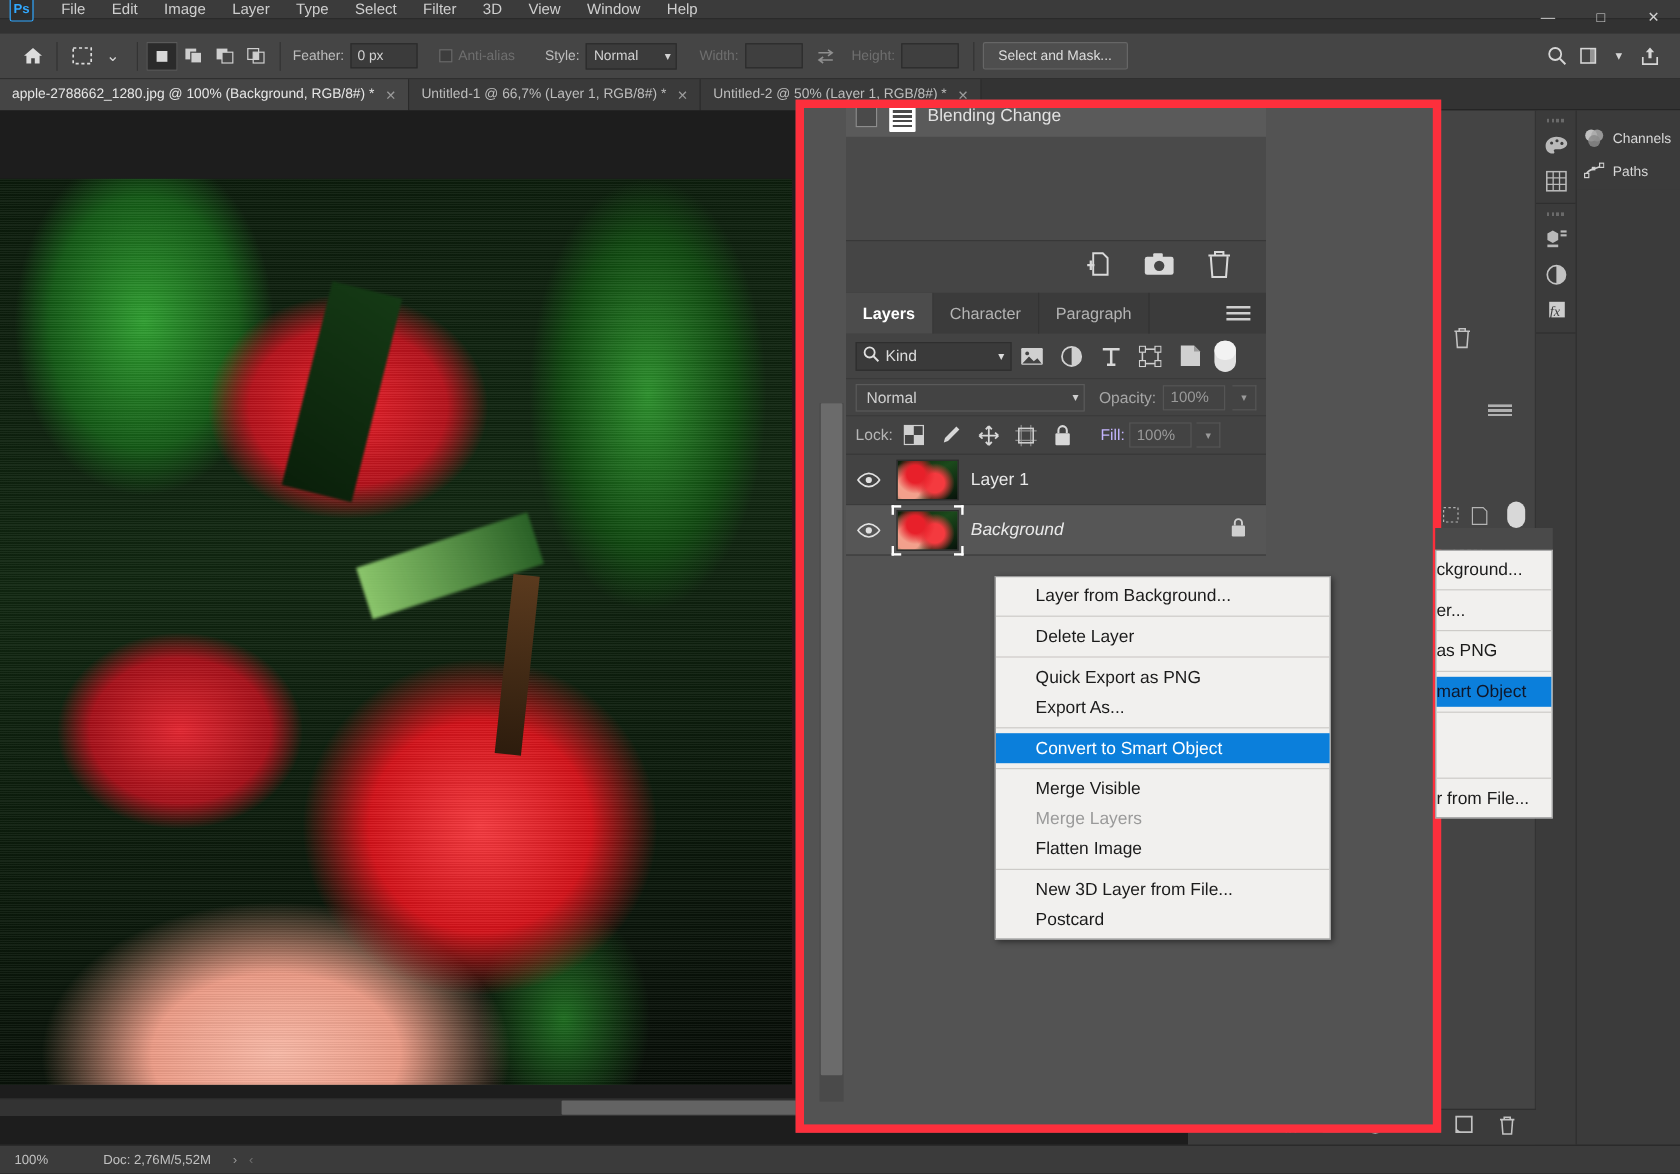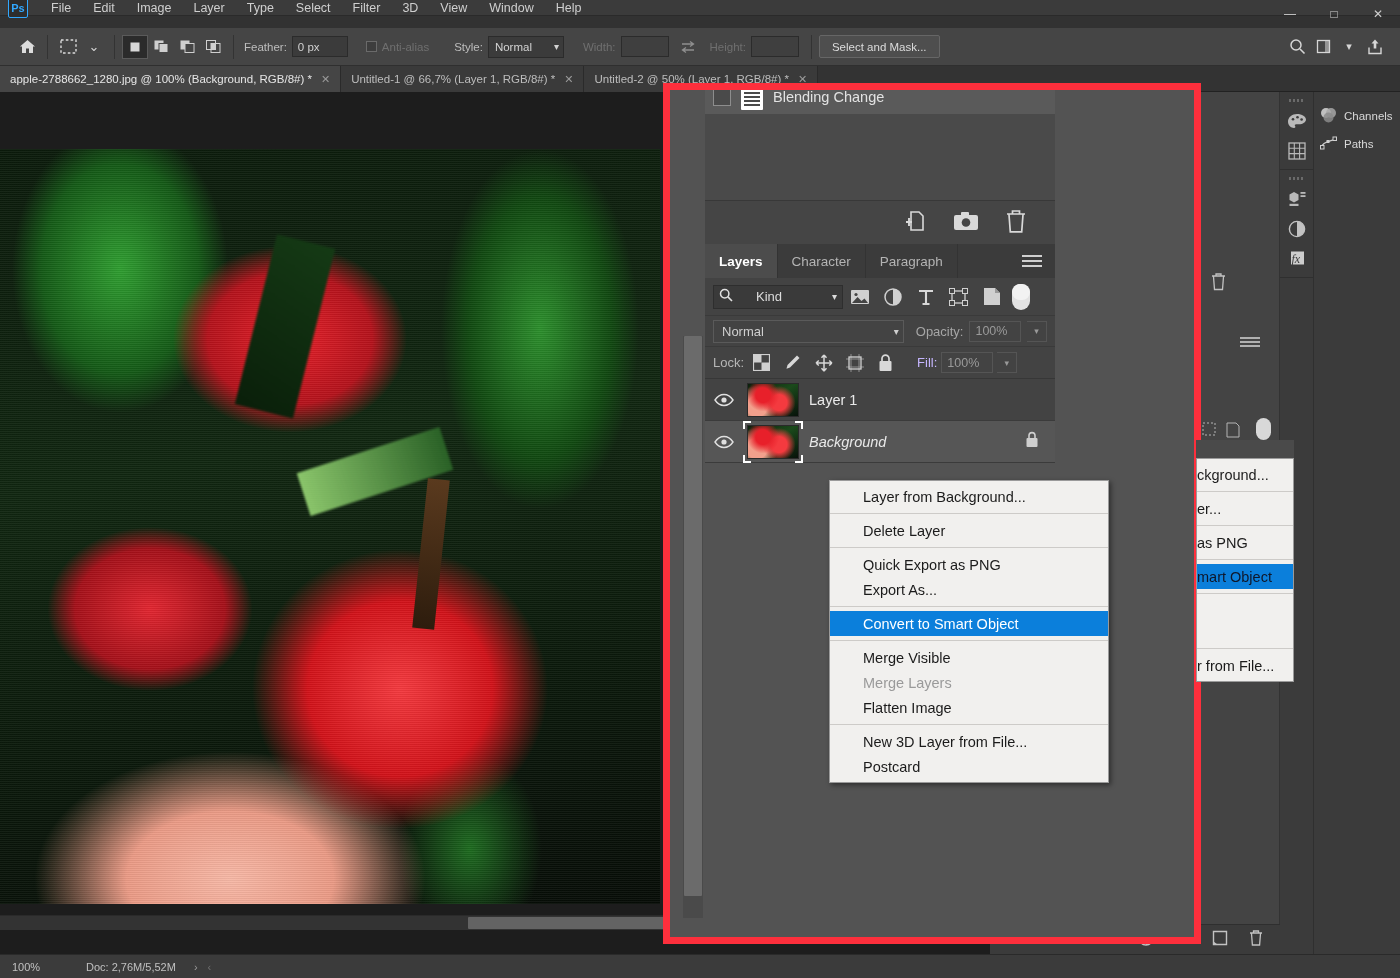--- a/index.html
+++ b/index.html
@@ -110,21 +110,21 @@
   
   .lp { position:absolute; left:35px; width:350px; background:#434343; }
   .lptabs { display:flex; height:34px; background:#3b3b3b; align-items:stretch; }
   .lptab { display:flex; align-items:center; padding:0 14px; font-size:13.5px;
     color:#b4b4b4; border-right:1px solid #333; }
   .lptab.active { background:#4c4c4c; color:#fff; font-weight:bold; }
   .lphamb { margin-left:auto; display:flex; align-items:center; padding:0 12px; }
   .filterrow { display:flex; align-items:center; height:38px; padding:0 8px; gap:0;
     background:#434343; border-bottom:1px solid #3a3a3a; }
   .kindsel { width:130px; height:24px; background:#3a3a3a; border:1px solid #2e2e2e;
-    display:flex; align-items:center; gap:23px; padding:0 5px; color:#dcdcdc; font-size:13px; }
+    display:flex; align-items:center; gap:5px; padding:0 5px; color:#dcdcdc; font-size:13px; }
   .filterico { width:33px; height:30px; display:flex; align-items:center; justify-content:center;
     color:#d0d0d0; }
   .blendrow { display:flex; align-items:center; height:31px; padding:0 8px; gap:6px;
     background:#434343; border-bottom:1px solid #3a3a3a; }
   .blendsel { width:192px; height:23px; background:#434343; border:1px solid #5a5a5a;
     display:flex; align-items:center; justify-content:space-between; padding:0 4px 0 8px;
     color:#cfcfcf; font-size:13px; }
   .miniinput { width:52px; height:21px; border:1px solid #555; color:#9a9a9a;
     font-size:12.5px; display:flex; align-items:center; padding-left:5px; }
   .minicaret { width:20px; height:21px; border:1px solid #555; border-left:none;

